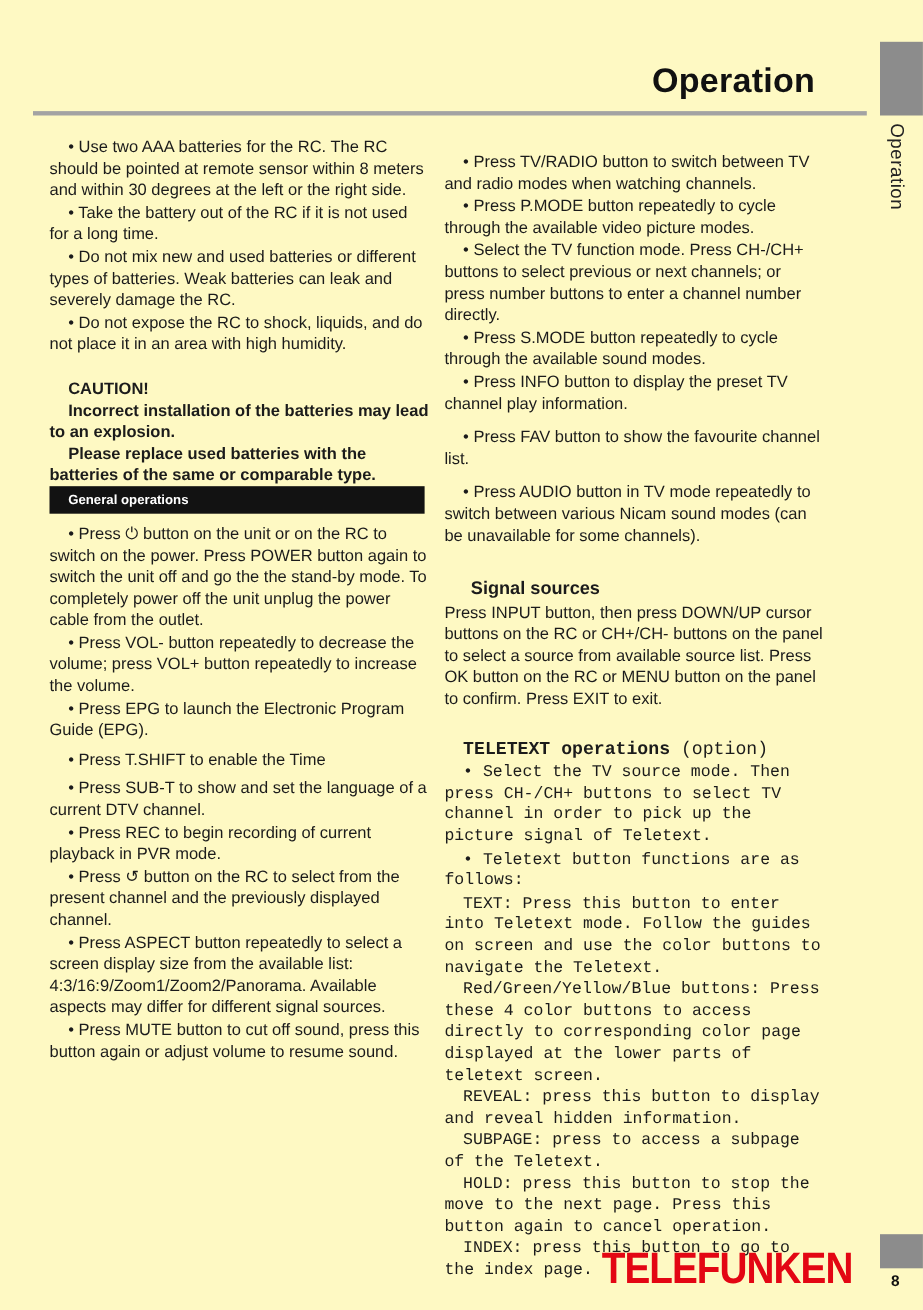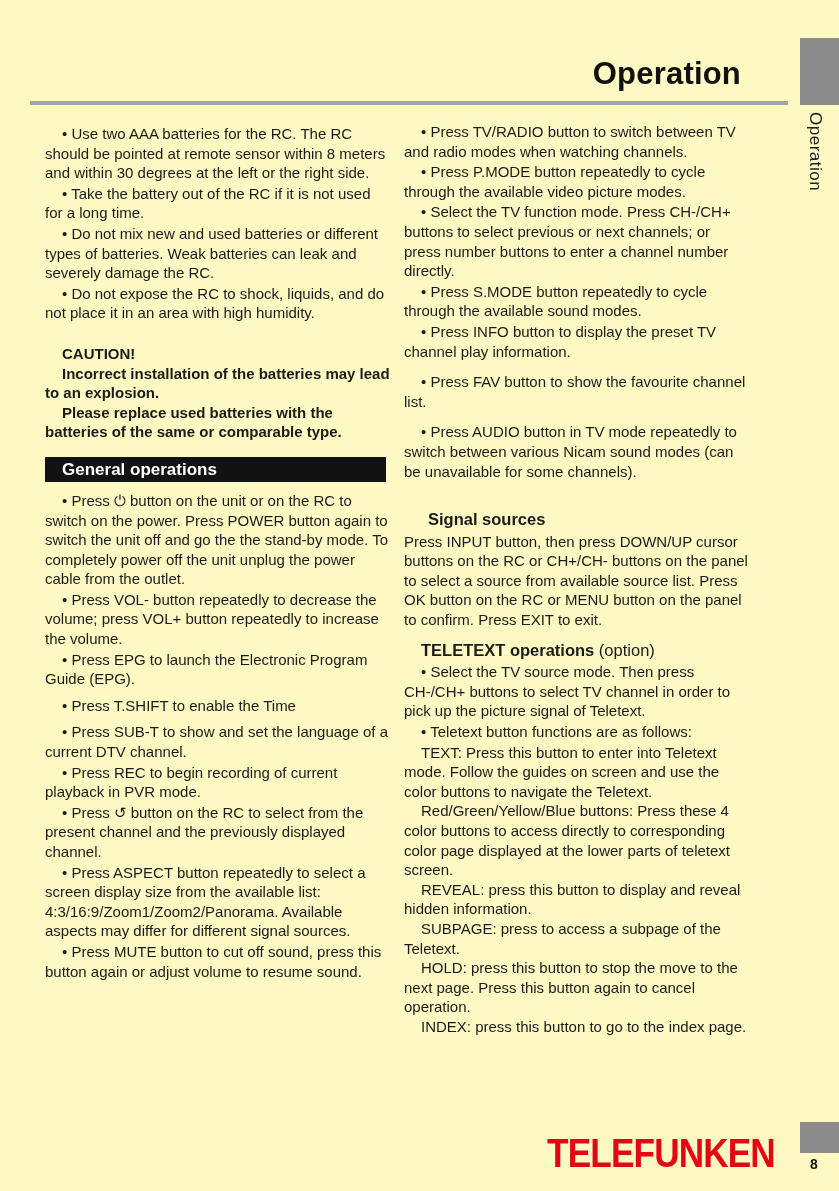--- a/index.html
+++ b/index.html
@@ -25,43 +25,43 @@
     position:absolute; left:800px; top:38px; width:39px; height:67px;
     background:#8c8c8c;
   }
   .side-tab-label {
     position:absolute; left:805px; top:112px;
     writing-mode:vertical-rl; font-size:17px; color:#222; letter-spacing:0.5px;
   }
   
   .col { position:absolute; }
   .col-left  { left:45px;  top:124px; width:346px; }
-  .col-right { left:404px; top:122px; width:345px; }
+  .col-right { left:404px; top:138px; width:345px; }
   p { font-size:15px; line-height:19.6px; margin:0; }
   p.bullet { text-indent:17px; margin-bottom:1px; }
   p.ind    { text-indent:17px; }
   p.bold   { font-weight:700; }
   p.plain  { }
   .heading { font-weight:700; font-size:16.5px; }
   
   .caution-block { margin-top:21px; }
   .section-bar {
-    margin-top:15px; width:341px; height:25px;
+    width:341px; height:25px;
     background:#121212; color:#ffffff;
-    font-weight:700; font-size:17px; line-height:25px;
+    font-weight:700; font-size:12px; line-height:25px;
     padding-left:17px;
   }
   .ops1 { margin-top:9px; }
   .ops2 { margin-top:7px; }
   .ops3 { margin-top:7px; }
   
   .gap-m { margin-top:11px; }
   .signal-block { margin-top:29px; }
   .signal-block .heading { margin:0 0 2px 24px; }
-  .teletext-block { margin-top:11px; }
+  .teletext-block { margin-top:25px;font-family:Liberation Mono, monospace; }
   .teletext-block .heading { margin:0 0 2px 17px; }
   .teletext-block .opt { font-weight:400; }
   
   .footer-logo {
     position:absolute; right:64px; top:1131px;
     font-size:40px; font-weight:700; color:#e30613;
     letter-spacing:-1px;
     transform:scaleX(0.88); transform-origin:right center;
     white-space:nowrap;
   }

